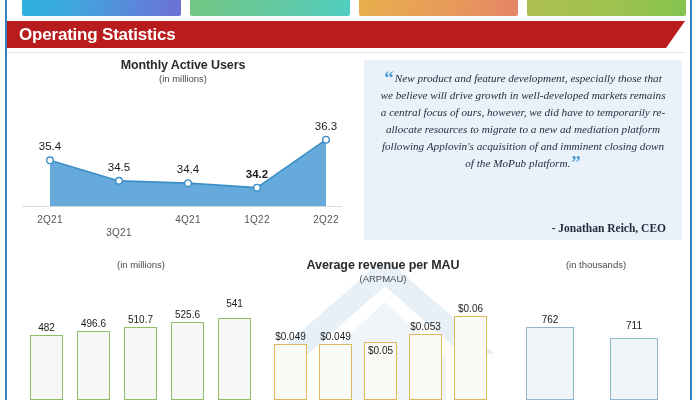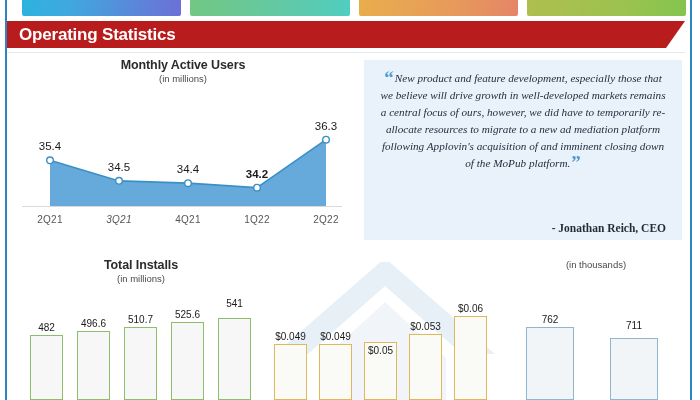--- a/index.html
+++ b/index.html
@@ -163,21 +163,21 @@
         <circle cx="170" cy="91.14285714285714" r="3.3" fill="#FFFFFF" stroke="#3C8FC6" stroke-width="1.4"></circle>
         <circle cx="239" cy="95.71428571428561" r="3.3" fill="#FFFFFF" stroke="#3C8FC6" stroke-width="1.4"></circle>
         <circle cx="308" cy="47.71428571428575" r="3.3" fill="#FFFFFF" stroke="#3C8FC6" stroke-width="1.4"></circle>
       </svg>
   <div class="vlabel" style="left: 32px; top: 48.2857px;">35.4</div>
       <div class="vlabel" style="left: 101px; top: 68.8571px;">34.5</div>
       <div class="vlabel" style="left: 170px; top: 71.1429px;">34.4</div>
       <div class="vlabel" style="left: 239px; top: 75.7143px; font-weight: bold;">34.2</div>
       <div class="vlabel" style="left: 308px; top: 27.7143px;">36.3</div>
       <div class="xlabel" style="left: 32px; top: 122px;">2Q21</div>
-      <div class="xlabel" style="left: 101px; top: 122px; font-style: italic;">3Q21</div>
+      <div class="xlabel" style="left: 101px; top: 135px;">3Q21</div>
       <div class="xlabel" style="left: 170px; top: 122px;">4Q21</div>
       <div class="xlabel" style="left: 239px; top: 122px;">1Q22</div>
       <div class="xlabel" style="left: 308px; top: 122px;">2Q22</div>
     </div>
 </div>
 
 <div class="quote-box">
   <div class="quote-text">
     <span class="qmark open">“</span><span>New product and feature development, especially those that we believe will drive growth in well-developed markets remains a central focus of ours, however, we did have to temporarily re-allocate resources to migrate to a new ad mediation platform following Applovin's acquisition of and imminent closing down of the MoPub platform.</span><span class="qmark close">”</span>
   </div>
@@ -185,37 +185,38 @@
 </div>
 
 <div class="watermark">
   <svg width="230" height="138" viewBox="0 0 230 138">
     <polygon points="115,-4 225,92 192,92 115,24 38,92 5,92" fill="#E4EDF6" opacity="0.85"></polygon>
     <polygon points="115,40 176,96 176,138 54,138 54,96" fill="#EDF3F9" opacity="0.8"></polygon>
   </svg>
 </div>
 
 <div class="bars installs">
-  <div class="panel-title">Total Installs</div>
   <div class="panel-sub">(in millions)</div>
   <div class="plot" id="plot-installs">
       <div class="bar" style="left: 12px; width: 33px; height: 65.3846px; border-color: rgb(143, 190, 107); background: rgb(247, 247, 247);"></div>
       <div class="bar-label" style="left: 28.5px; bottom: 67.3846px;">482</div>
       <div class="bar" style="left: 59px; width: 33px; height: 69.5026px; border-color: rgb(143, 190, 107); background: rgb(247, 247, 247);"></div>
       <div class="bar-label" style="left: 75.5px; bottom: 71.5026px;">496.6</div>
       <div class="bar" style="left: 106px; width: 33px; height: 73.4795px; border-color: rgb(143, 190, 107); background: rgb(247, 247, 247);"></div>
       <div class="bar-label" style="left: 122.5px; bottom: 75.4795px;">510.7</div>
       <div class="bar" style="left: 153px; width: 33px; height: 77.6821px; border-color: rgb(143, 190, 107); background: rgb(247, 247, 247);"></div>
       <div class="bar-label" style="left: 169.5px; bottom: 79.6821px;">525.6</div>
       <div class="bar" style="left: 200px; width: 33px; height: 82.0256px; border-color: rgb(143, 190, 107); background: rgb(247, 247, 247);"></div>
       <div class="bar-label" style="left: 216.5px; bottom: 91px;">541</div>
     </div>
 </div>
 
 <div class="bars arpmau">
+  <div class="panel-title">Average revenue per MAU</div>
+  <div class="panel-sub">(ARPMAU)</div>
   <div class="plot" id="plot-arpmau">
       <div class="bar" style="left: 8px; width: 33px; height: 55.7419px; border-color: rgb(224, 184, 92); background: rgb(250, 250, 247);"></div>
       <div class="bar-label" style="left: 24.5px; bottom: 57.7419px;">$0.049</div>
       <div class="bar" style="left: 53px; width: 33px; height: 55.7419px; border-color: rgb(224, 184, 92); background: rgb(250, 250, 247);"></div>
       <div class="bar-label" style="left: 69.5px; bottom: 57.7419px;">$0.049</div>
       <div class="bar" style="left: 98px; width: 33px; height: 58.3226px; border-color: rgb(224, 184, 92); background: rgb(250, 250, 247);"></div>
       <div class="bar-label" style="left: 114.5px; bottom: 44px;">$0.05</div>
       <div class="bar" style="left: 143px; width: 33px; height: 66.0645px; border-color: rgb(224, 184, 92); background: rgb(250, 250, 247);"></div>
       <div class="bar-label" style="left: 159.5px; bottom: 68.0645px;">$0.053</div>
       <div class="bar" style="left: 188px; width: 33px; height: 84.129px; border-color: rgb(224, 184, 92); background: rgb(250, 250, 247);"></div>

